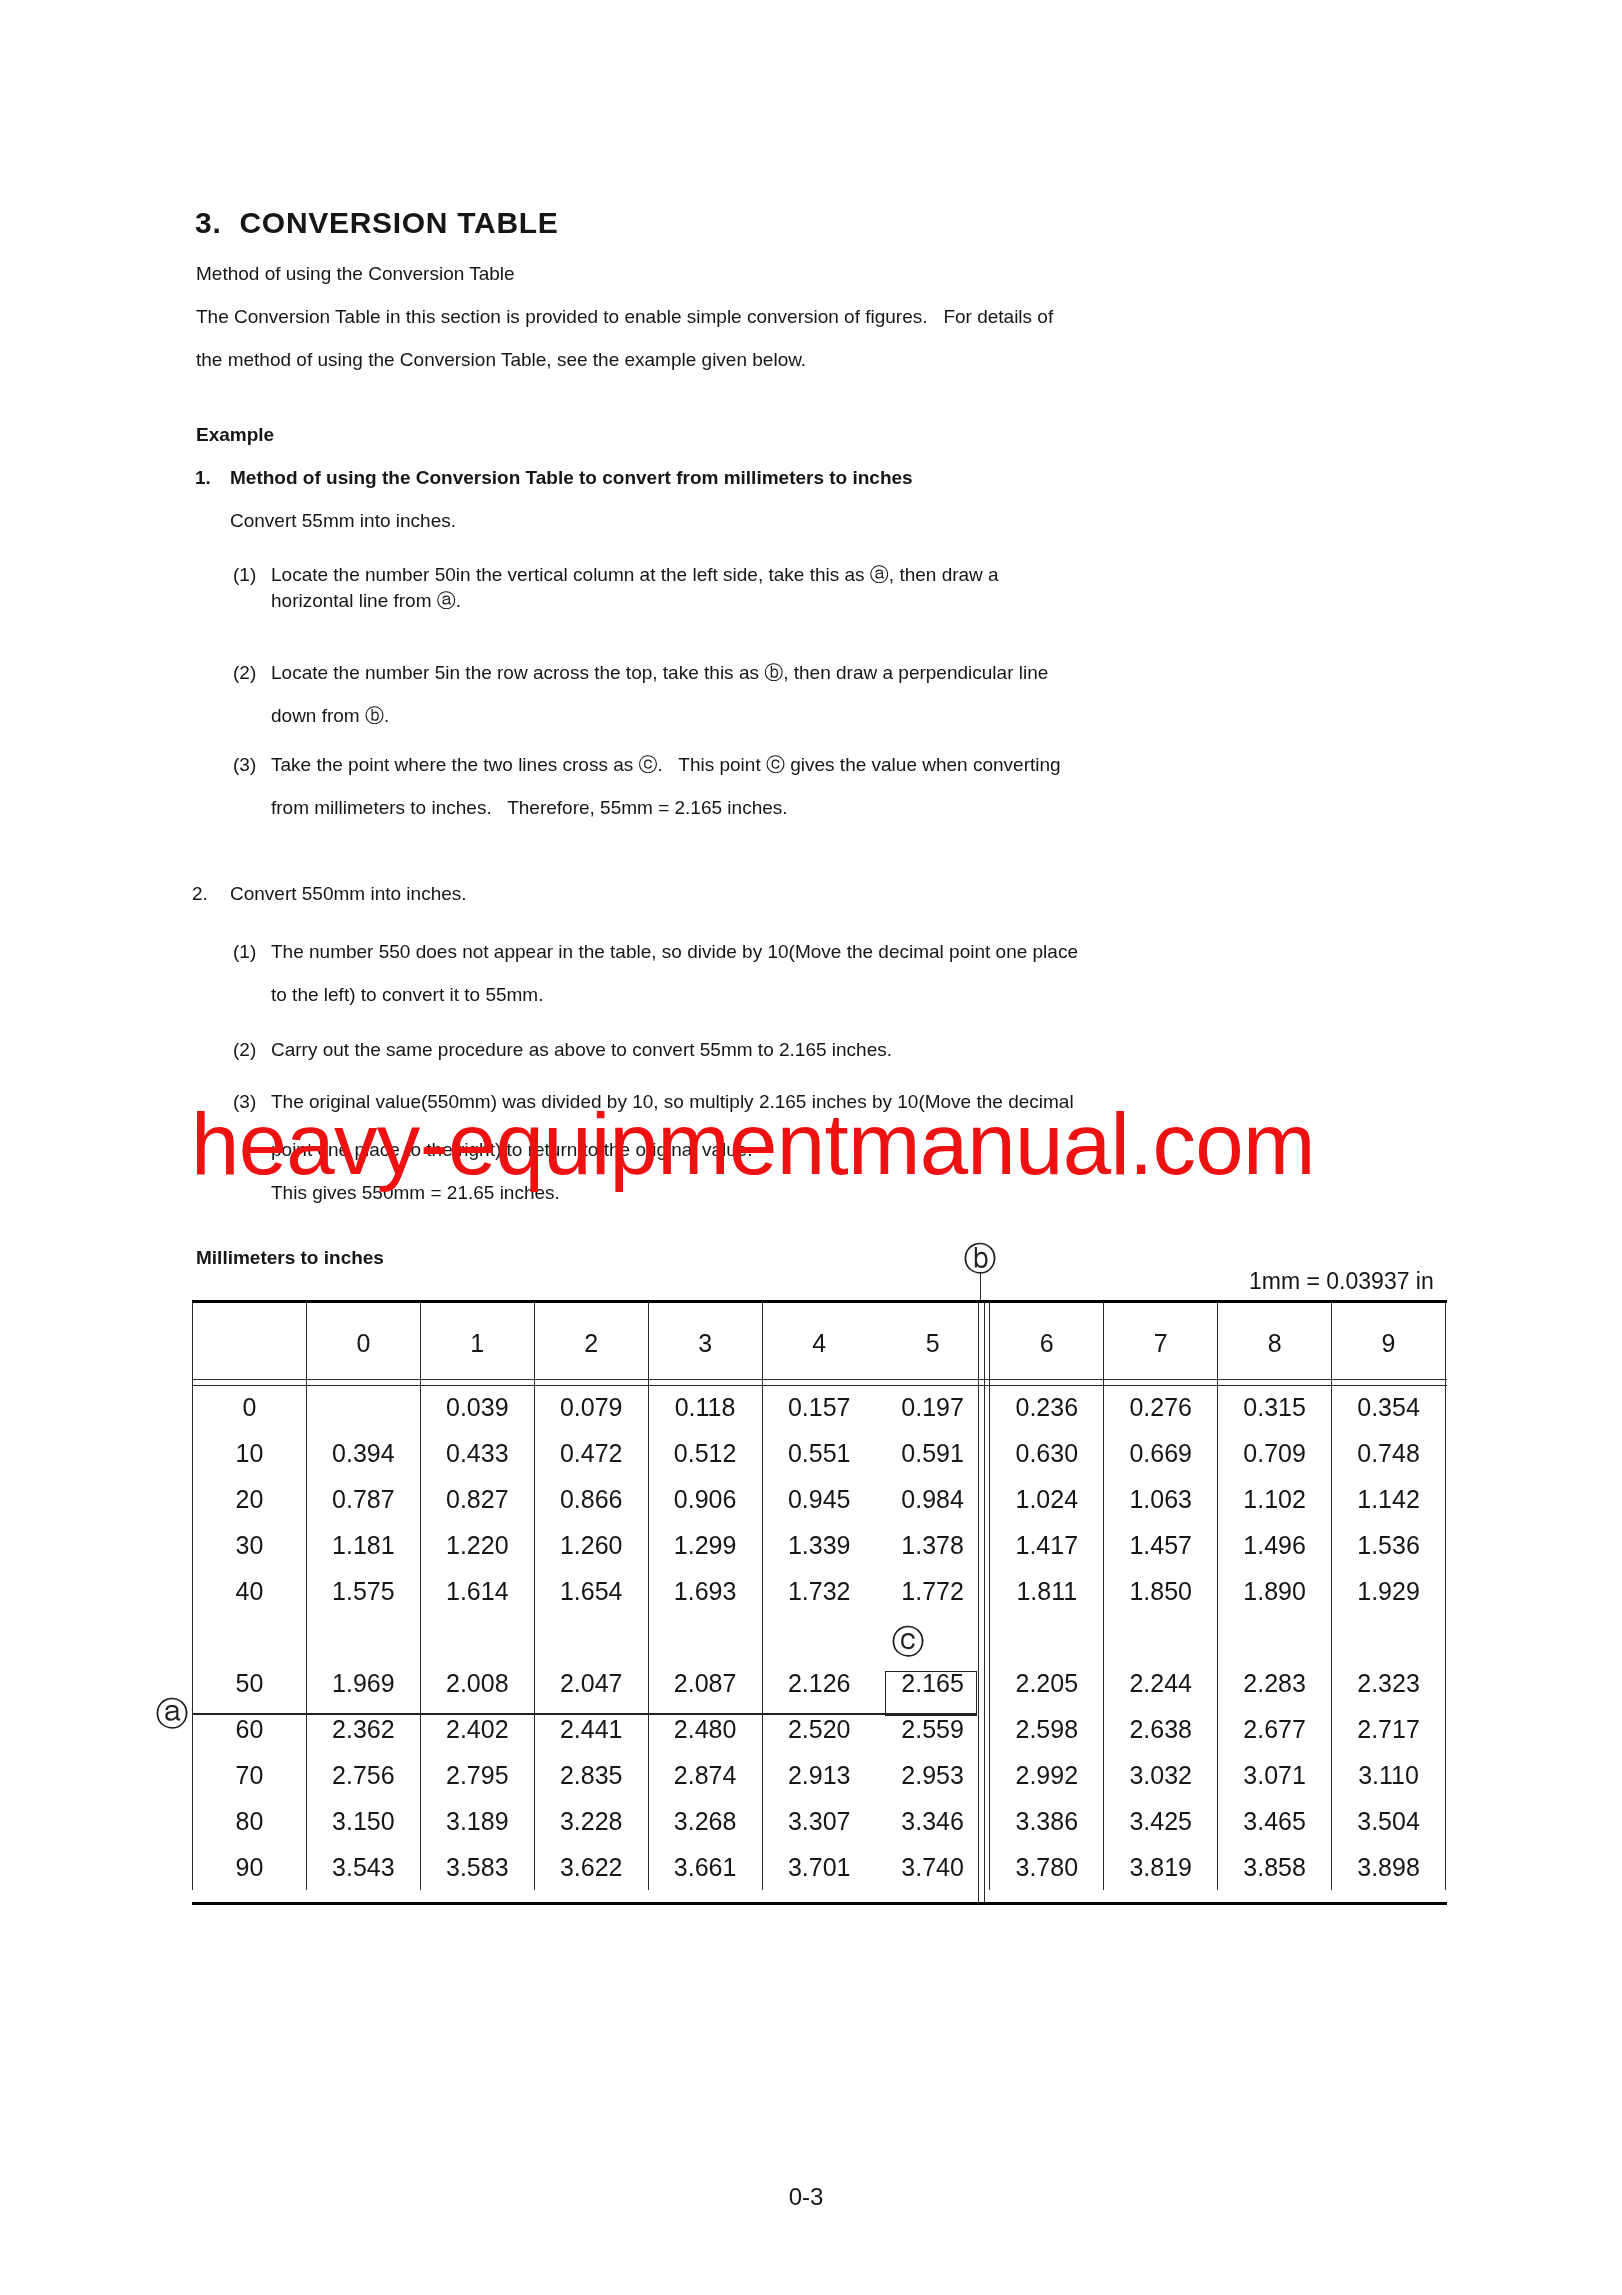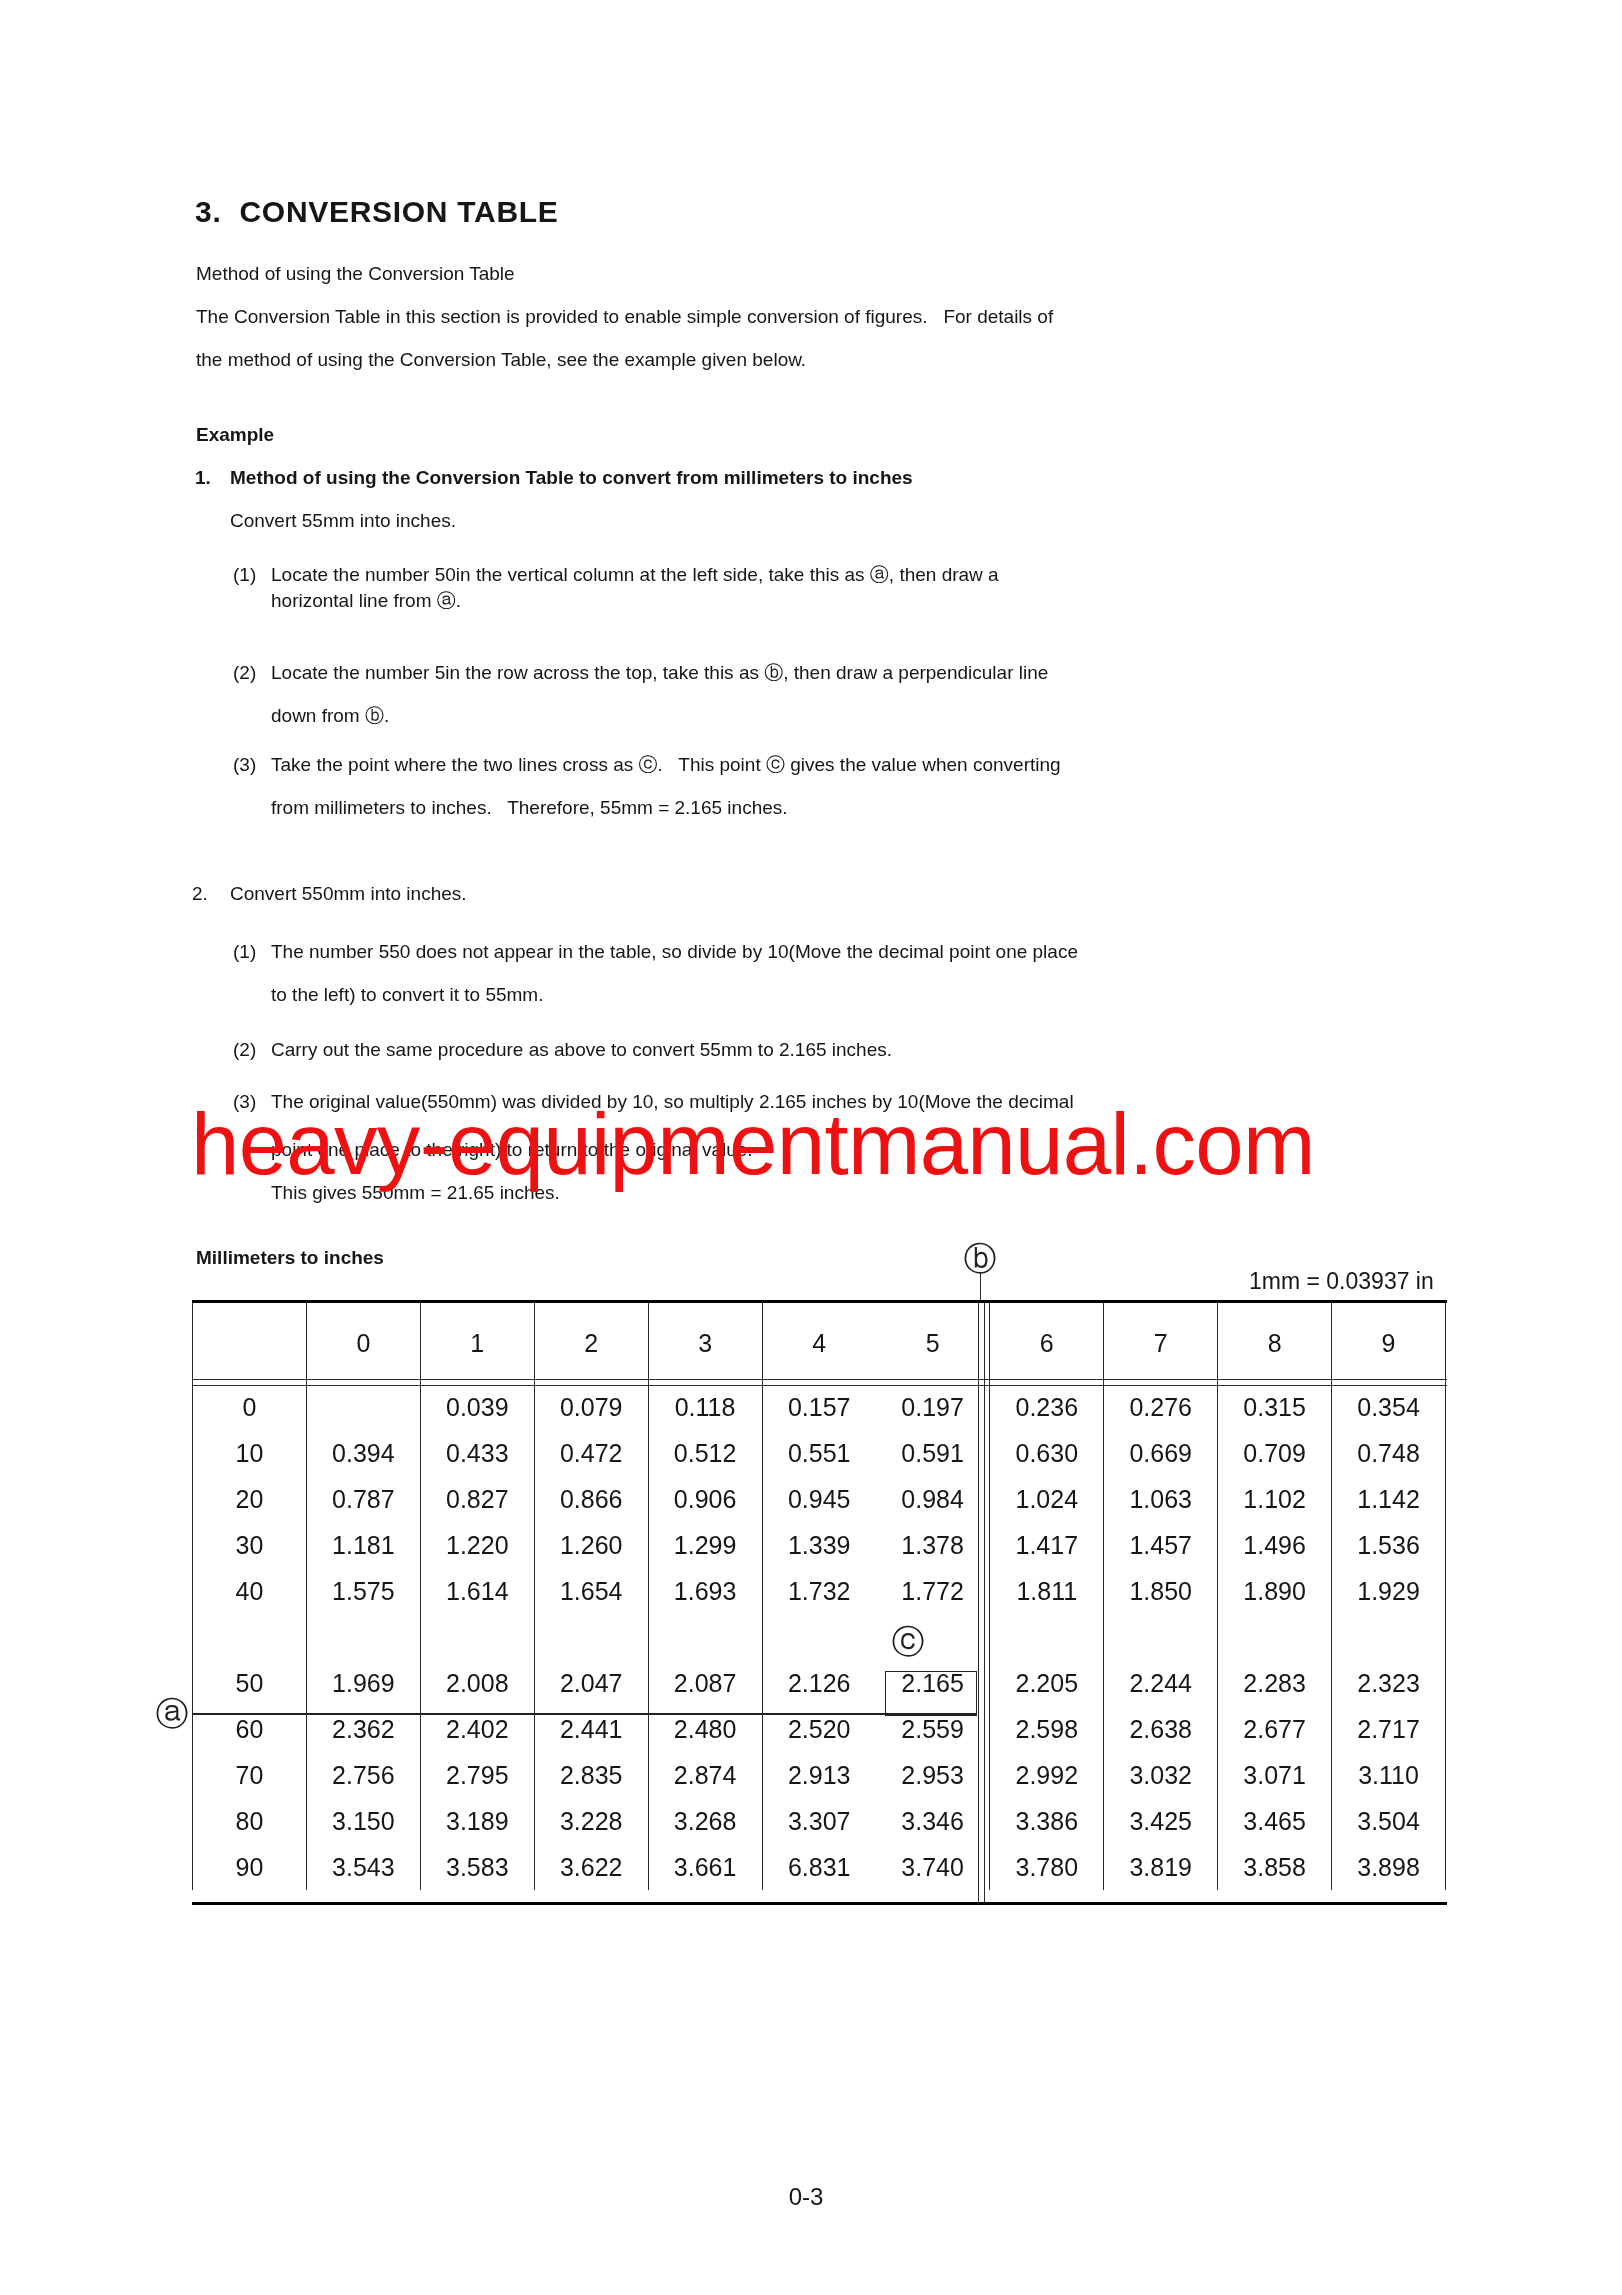--- a/index.html
+++ b/index.html
@@ -3,21 +3,21 @@
 <meta charset="utf-8">
 <style>
   html,body{margin:0;padding:0;background:#888;}
   .page{
     position:relative; width:1623px; height:2295px; background:#ffffff;
     font-family:"Liberation Sans","DejaVu Sans",sans-serif; color:#161616;
     overflow:hidden;
   }
   .tl{position:absolute; font-size:19px; line-height:1.2; white-space:pre; color:#161616;}
   .bold{font-weight:bold;}
-  .title{font-size:30px; font-weight:bold; letter-spacing:0.7px;}
+  .title{font-size:30px; font-weight:bold; letter-spacing:0.7px;margin-top:11px;}
   .note{font-size:23px;}
   .watermark{
     position:absolute; left:191px; top:1094px; font-size:87px; letter-spacing:-0.7px;
     color:#ee1111; z-index:6; white-space:pre; font-weight:normal;
   }
   
   table.conv{
     position:absolute; left:192px; top:1302px; width:1254px;
     border-collapse:collapse; table-layout:fixed; z-index:1;
     border-left:1.3px solid #2b2b2b; border-right:1.3px solid #2b2b2b;
@@ -239,21 +239,21 @@
           <td>3.425</td>
           <td>3.465</td>
           <td>3.504</td>
         </tr>
         <tr>
           <td>90</td>
           <td>3.543</td>
           <td>3.583</td>
           <td>3.622</td>
           <td>3.661</td>
-          <td>6.831</td>
+          <td>3.701</td>
           <td>3.740</td>
           <td>3.780</td>
           <td>3.819</td>
           <td>3.858</td>
           <td>3.898</td>
         </tr>
       </tbody>
   </table>
 
   <div class="ovl" style="left:192px; top:1300px; width:1255px; height:3.3px;"></div>

